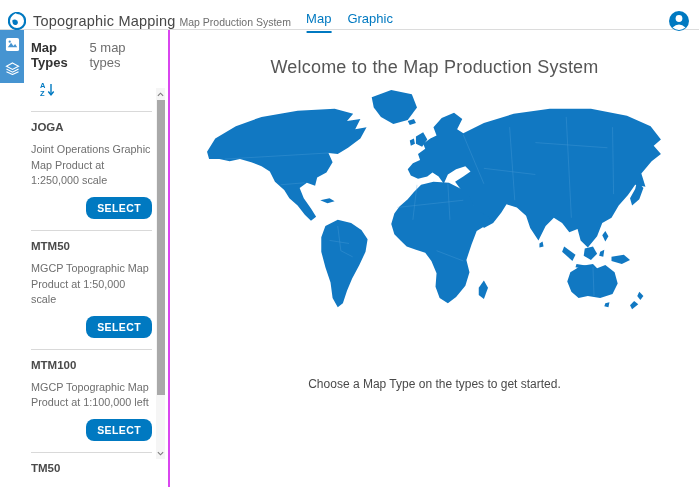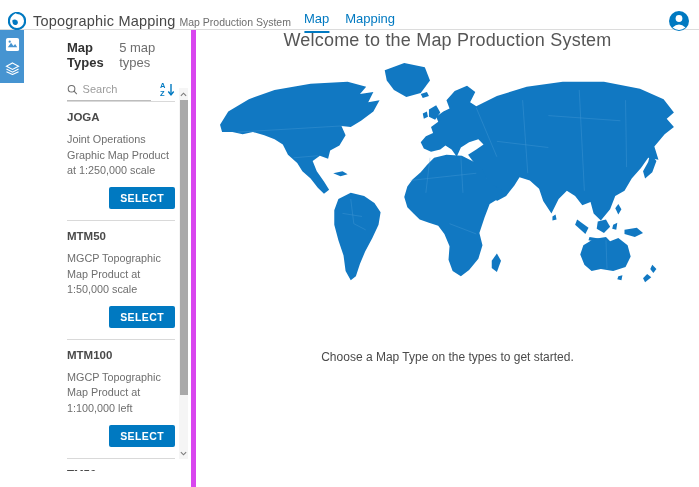--- a/index.html
+++ b/index.html
@@ -14,82 +14,82 @@
   .app-subtitle { font-size:10.5px; color:#6e6e6e; margin-left:4px; padding-top:3px; }
   .tabs { position:absolute; left:50%; top:3px; height:30px; transform:translateX(-50%);
     display:flex; gap:16px; align-items:flex-end; }
   .tab { font-size:13px; color:#0079c1; text-decoration:none; padding-bottom:5px;
     border-bottom:2px solid transparent; cursor:pointer; }
   .tab.active { border-bottom-color:#0079c1; }
   .avatar { margin-left:auto; width:20px; height:20px; cursor:pointer; }
 
   
   .body { display:flex; height:457px; }
-  .sidebar { width:196px; flex:none; border-right:5px solid #d946ef; display:flex;
-    position:relative; background:#fff;gap:36px; }
+  .sidebar { width:170px; flex:none; border-right:2px solid #d946ef; display:flex;
+    position:relative; background:#fff; }
   .rail { width:24px; flex:none; }
   .rail-block { background:#4694d1; width:24px; padding:7px 0 8px;
     display:flex; flex-direction:column; align-items:center; gap:10px; }
   .rail-btn { width:16px; height:14px; display:flex; align-items:center;
     justify-content:center; cursor:pointer; }
 
   .panel { flex:1; padding:8px 16px 0 7px; overflow:hidden; }
   .panel-header { display:flex; align-items:baseline; margin:2px 0 11px; }
   .panel-title { font-size:13px; font-weight:bold; color:#323232; }
   .panel-count { margin-left:auto; font-size:13px; color:#6e6e6e; }
 
   .search-row { display:flex; align-items:center; }
   .search-box { flex:1; display:flex; align-items:center; gap:5px;
     border-bottom:1px solid #bdbdbd; padding:1px 0 4px; }
   .search-box input { border:none; outline:none; width:100%; font-size:11px;
     font-family:"Liberation Sans", sans-serif; color:#4c4c4c; background:transparent; }
   .search-box input::placeholder { color:#9c9c9c; }
   .sort-btn { margin-left:9px; cursor:pointer; flex:none; }
 
-  .list { border-top:1px solid #d9d9d9; height:370px; overflow:hidden; }
+  .list { margin-top:10px; border-top:1px solid #d9d9d9; height:370px; overflow:hidden; }
   .item { padding:9px 0 11px; border-bottom:1px solid #d9d9d9; }
   .item-name { font-size:11.5px; font-weight:bold; color:#4a4a4a; margin-bottom:9px; }
   .item-desc { font-size:10.8px; color:#6e6e6e; line-height:1.45; max-width:120px;
     margin-bottom:8px; }
   .select-btn { display:block; margin-left:auto; background:#0079c1; color:#fff;
-    border:none; border-radius:2px; font-family:"Liberation Sans", sans-serif;
+    border:none; border-radius:8px; font-family:"Liberation Sans", sans-serif;
     font-size:10.5px; font-weight:bold; letter-spacing:.4px; padding:5px 11px;
     cursor:pointer; }
 
   
   .sb { position:absolute; right:3px; top:58px; bottom:28px; width:9px;
     background:#f5f5f5; display:flex; flex-direction:column; align-items:center; }
   .sb-arrow { height:12px; display:flex; align-items:center; justify-content:center;
     color:#7d7d7d; cursor:pointer; width:100%; }
   .sb-track { flex:1; width:100%; position:relative; }
   .sb-thumb { position:absolute; top:0; left:0.5px; width:8px; height:295px;
     background:#a9a9a9; cursor:grab; }
 
   
   .main { flex:1; text-align:center; overflow:hidden; }
-  .welcome { font-size:18px; font-weight:normal; color:#565656;
+  .welcome { margin-top:27px; font-size:18px; font-weight:normal; color:#565656;
     letter-spacing:.2px; }
   .map-wrap { margin-top:8px; }
   .hint { margin-top:58px; font-size:12px; color:#4a4a4a; }
 </style>
 </head>
 <body>
 
 <header class="topbar">
   <svg class="logo" viewBox="0 0 20 20">
     <circle cx="10" cy="10" r="9" fill="none" stroke="#0079c1" stroke-width="2.4"></circle>
     <path d="M4 6 A9 9 0 0 1 9 1.2 L10 4 L6.5 7.5 Z" fill="#ffffff"></path>
     <path d="M5 9 Q8 7.5 10 9.5 Q12 11.5 10 14 Q7 15.5 5.5 13 Q4.5 11 5 9 Z" fill="#0079c1"></path>
   </svg>
   <span class="app-title">Topographic Mapping</span>
   <span class="app-subtitle">Map Production System</span>
 
   <nav class="tabs">
     <a class="tab active">Map</a>
-    <a class="tab">Mapping</a>
+    <a class="tab">Graphic</a>
   </nav>
 
   <svg class="avatar" viewBox="0 0 20 20">
     <circle cx="10" cy="10" r="10" fill="#0079c1"></circle>
     <circle cx="10" cy="7.5" r="3.4" fill="#ffffff"></circle>
     <path d="M3.5 16.5 Q10 10.5 16.5 16.5 A10 10 0 0 1 3.5 16.5 Z" fill="#ffffff"></path>
   </svg>
 </header>
 
 <div class="body">
@@ -114,27 +114,20 @@
       </div>
     </div>
 
     <div class="panel">
       <div class="panel-header">
         <span class="panel-title">Map Types</span>
         <span class="panel-count">5 map types</span>
       </div>
 
       <div class="search-row">
-        <div class="search-box">
-          <svg width="13" height="13" viewBox="0 0 14 14">
-            <circle cx="6" cy="6" r="4.4" fill="none" stroke="#6e6e6e" stroke-width="1.4"></circle>
-            <line x1="9.3" y1="9.3" x2="13" y2="13" stroke="#6e6e6e" stroke-width="1.4"></line>
-          </svg>
-          <input type="text" placeholder="Search" style="">
-        </div>
         <span class="sort-btn">
           <svg width="15" height="16" viewBox="0 0 15 16">
             <text x="0" y="7" font-size="7.5" font-weight="bold" fill="#0079c1" font-family="Liberation Sans, sans-serif">A</text>
             <text x="0" y="15" font-size="7.5" font-weight="bold" fill="#0079c1" font-family="Liberation Sans, sans-serif">Z</text>
             <line x1="11" y1="3" x2="11" y2="13" stroke="#0079c1" stroke-width="1.4"></line>
             <path d="M8.3 10.5 L11 13.8 L13.7 10.5" fill="none" stroke="#0079c1" stroke-width="1.4"></path>
           </svg>
         </span>
       </div>
 

